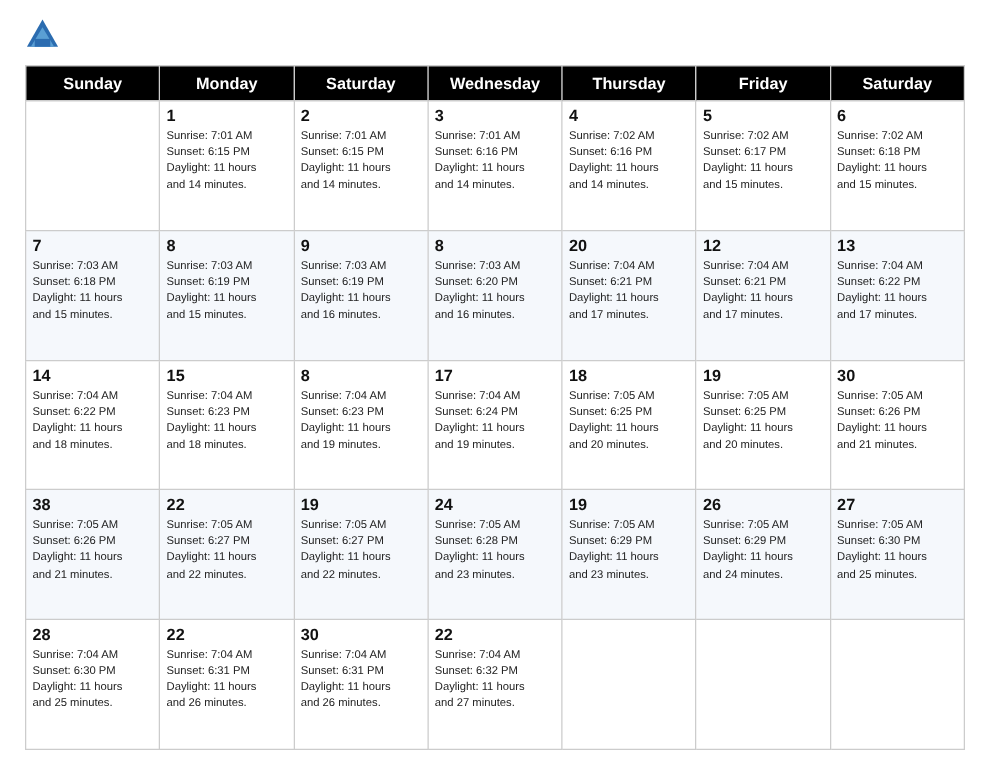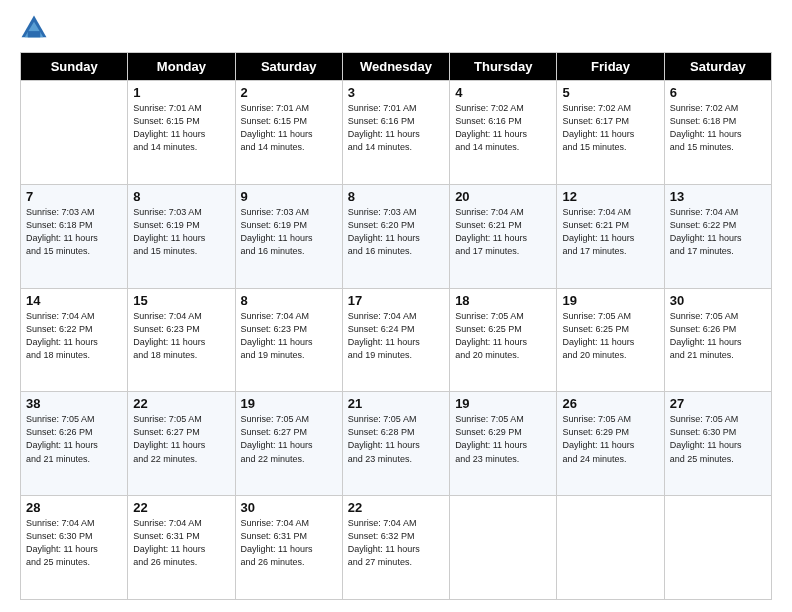--- a/index.html
+++ b/index.html
@@ -296,21 +296,21 @@
 and 22 minutes.</div>
           </td>
           <td>
             <span class="day-number">19</span>
             <div class="day-info" style="white-space: pre-line;">Sunrise: 7:05 AM
 Sunset: 6:27 PM
 Daylight: 11 hours
 and 22 minutes.</div>
           </td>
           <td>
-            <span class="day-number">21</span>
+            <span class="day-number">24</span>
             <div class="day-info" style="white-space: pre-line;">Sunrise: 7:05 AM
 Sunset: 6:28 PM
 Daylight: 11 hours
 and 23 minutes.</div>
           </td>
           <td>
             <span class="day-number">19</span>
             <div class="day-info" style="white-space: pre-line;">Sunrise: 7:05 AM
 Sunset: 6:29 PM
 Daylight: 11 hours

